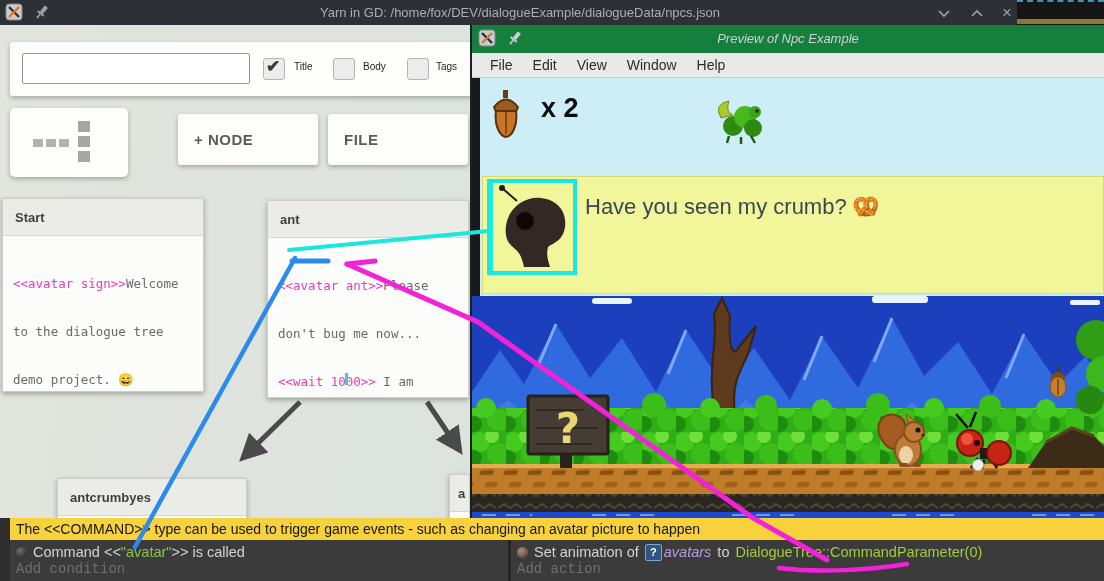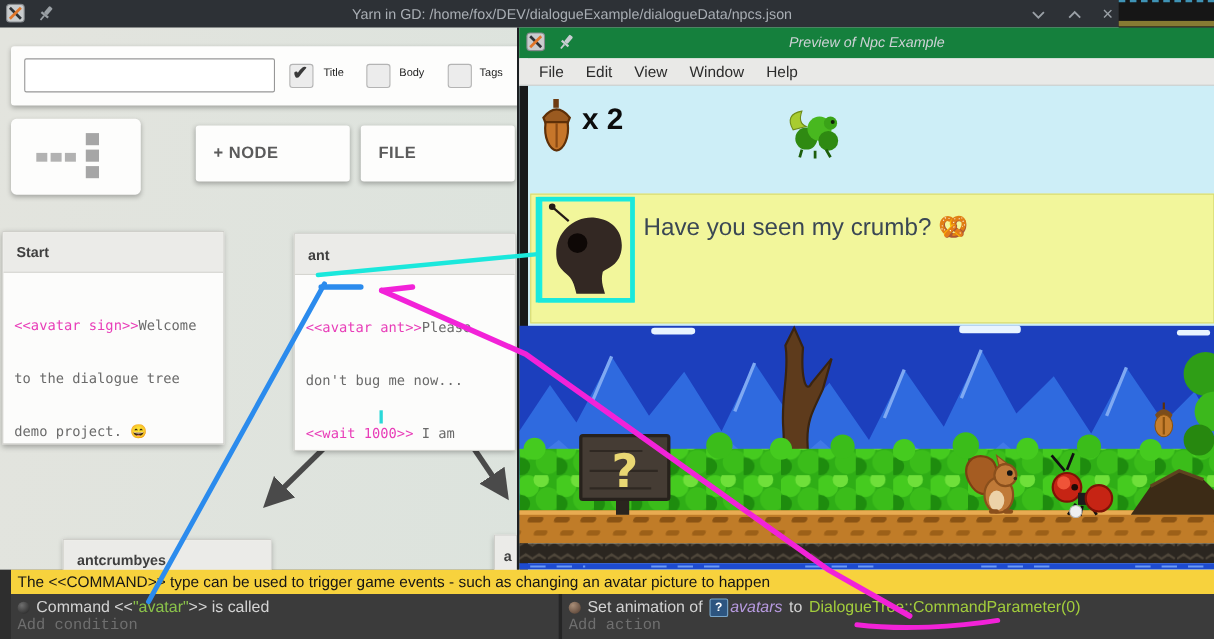--- a/index.html
+++ b/index.html
@@ -34,42 +34,42 @@
   .dots-row i{width:10px;height:8px;background:#b2b2b2;}
   .dots-col{position:absolute;left:68px;top:13px;display:flex;flex-direction:column;gap:4px;}
   .dots-col i{width:12px;height:11px;background:#a6a6a6;}
 
   .tbtn{line-height:51px;padding-left:16px;font-size:15px;font-weight:bold;color:#5b5b5b;
         letter-spacing:.5px;box-sizing:border-box;cursor:default;}
   .btn-node{left:178px;top:89px;width:140px;height:51px;}
   .btn-file{left:328px;top:89px;width:140px;height:51px;}
 
   .node{position:absolute;background:#fcfcfb;border:1px solid #cfcfca;box-shadow:0 2px 5px rgba(0,0,0,.3);
-        box-sizing:border-box;overflow:hidden;margin-top:12px;}
+        box-sizing:border-box;overflow:hidden;}
   .node-header{height:37px;background:#ebebe8;border-bottom:1px solid #d5d5d0;
                font-size:13px;font-weight:bold;color:#3f3f3f;padding:11px 0 0 12px;box-sizing:border-box;}
   .node-body{padding:8px 0 0 10px;font-family:"DejaVu Sans Mono",monospace;font-size:12.5px;
              line-height:16px;color:#6a6a6a;white-space:pre;}
   .t-cmd{color:#e83db8;}
   .node-start{left:2px;top:173px;width:202px;height:194px;}
   .node-ant{left:267px;top:175px;width:202px;height:198px;}
   .node-yes{left:57px;top:453px;width:190px;height:65px;}
   .node-cut{left:449px;top:449px;width:21px;height:69px;}
 
   
   .preview{left:470px;top:25px;width:634px;height:493px;z-index:2;border-left:2px solid #1c1f22;box-sizing:border-box;}
   .pv-titlebar{left:0;top:0;width:729px;height:28px;background:#15803d;font-style:italic;}
   .pv-icons{left:6px;top:4px;display:flex;gap:10px;align-items:center;}
   .pv-title{left:0;top:0;width:632px;height:28px;line-height:28px;text-align:center;font-size:13px;color:#ced2d6;}
   .pv-menubar{left:0;top:28px;width:632px;height:25px;background:#e9e9e7;border-bottom:1px solid #c9c9c6;
               display:flex;align-items:center;padding-left:8px;box-sizing:border-box;}
   .menu-item{padding:0 10px;font-size:14px;color:#2b2b2b;}
   .game{left:0;top:53px;width:632px;height:440px;background:#cdeef7;overflow:hidden;}
   .game-edge{left:0;top:0;width:8px;height:440px;background:#18191a;}
-  .hud{left:20px;top:12px;display:flex;gap:9px;align-items:flex-start;}
+  .hud{left:20px;top:12px;display:flex;gap:21px;align-items:flex-start;}
   .hud-count{font-size:27px;font-weight:bold;color:#0c0c0c;margin-top:3px;}
   .critter{left:241px;top:18px;}
   .dialogue{left:10px;top:98px;width:622px;height:118px;background:#f2f69b;border:1px solid #d6da72;box-sizing:border-box;}
   .avatar-box{left:6px;top:2px;width:80px;height:88px;border:4px solid #1af0e2;box-sizing:content-box;}
   .dialogue-text{left:102px;top:17px;font-size:22px;color:#3a4754;}
   .scene{left:0;top:218px;}
 
   
   .tipbar{left:10px;top:518px;width:1094px;height:22px;background:#f7d23d;color:#151515;
           font-size:14px;line-height:22px;padding-left:6px;box-sizing:border-box;z-index:4;}

